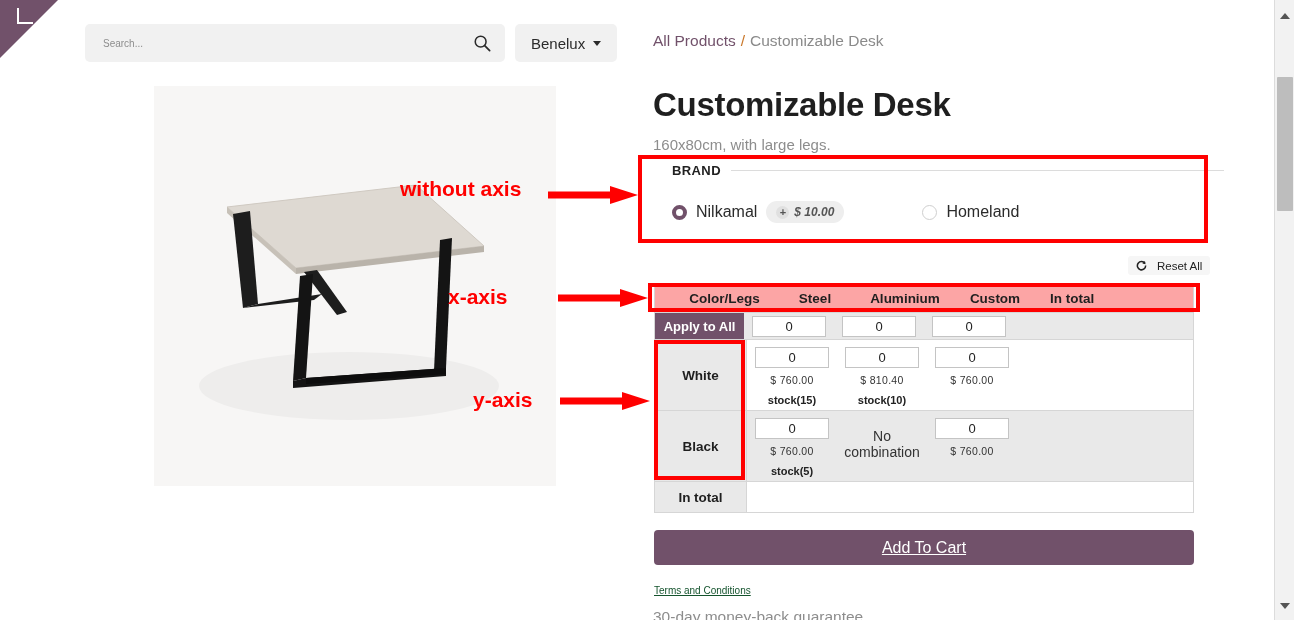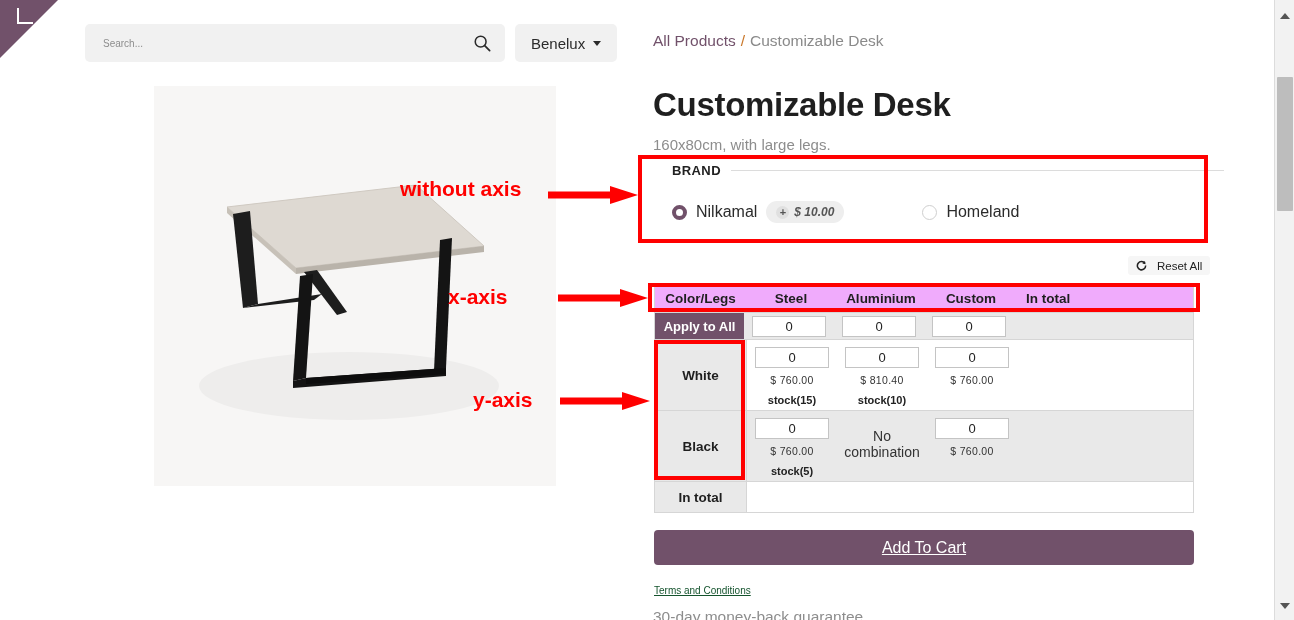--- a/index.html
+++ b/index.html
@@ -104,21 +104,21 @@
     font-size:11.5px;color:#222;font-family:"Liberation Sans",sans-serif;
   }
 
   
   .matrix{
     position:absolute;left:654px;top:284px;width:540px;
     border:1px solid #d6d6d6;border-top:none;background:#fff;
     box-sizing:border-box;
   }
   .mrow{display:flex;position:relative;}
-  .mhead{background:#f0abfc;height:28px;align-items:center;}
+  .mhead{background:#fca5a5;height:28px;align-items:center;padding-left:24px;}
   .mhead .mcell{font-size:13.5px;font-weight:bold;color:#1f1f1f;display:flex;align-items:center;justify-content:center;height:28px;}
   .mcell{box-sizing:border-box;}
   .c0{width:91px;flex:none;}
   .c1,.c2,.c3{width:90px;flex:none;}
   .c4{width:179px;flex:none;}
   .mhead .c4{justify-content:flex-start;padding-left:10px;}
 
   .row-apply{background:#e9e9e9;height:26px;border-top:1px solid #d6d6d6;}
   .apply-btn{
     width:91px;height:26px;background:#71516a;color:#fff;border:none;

